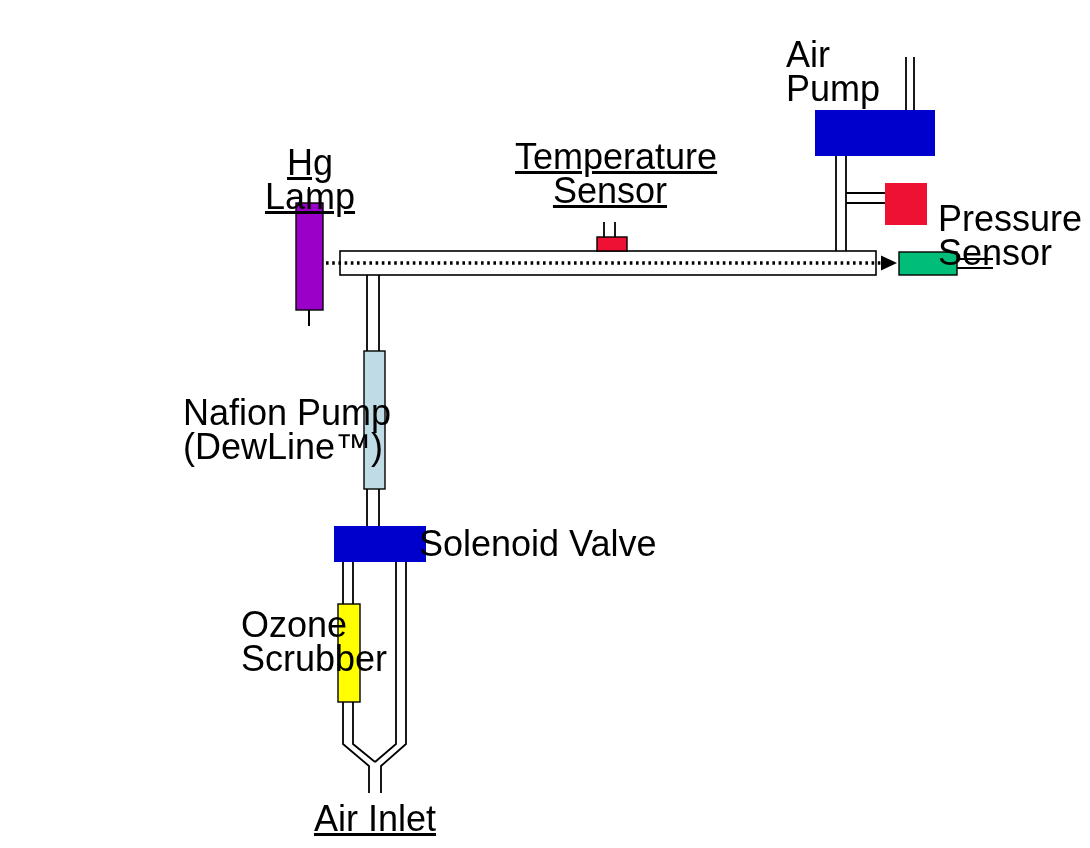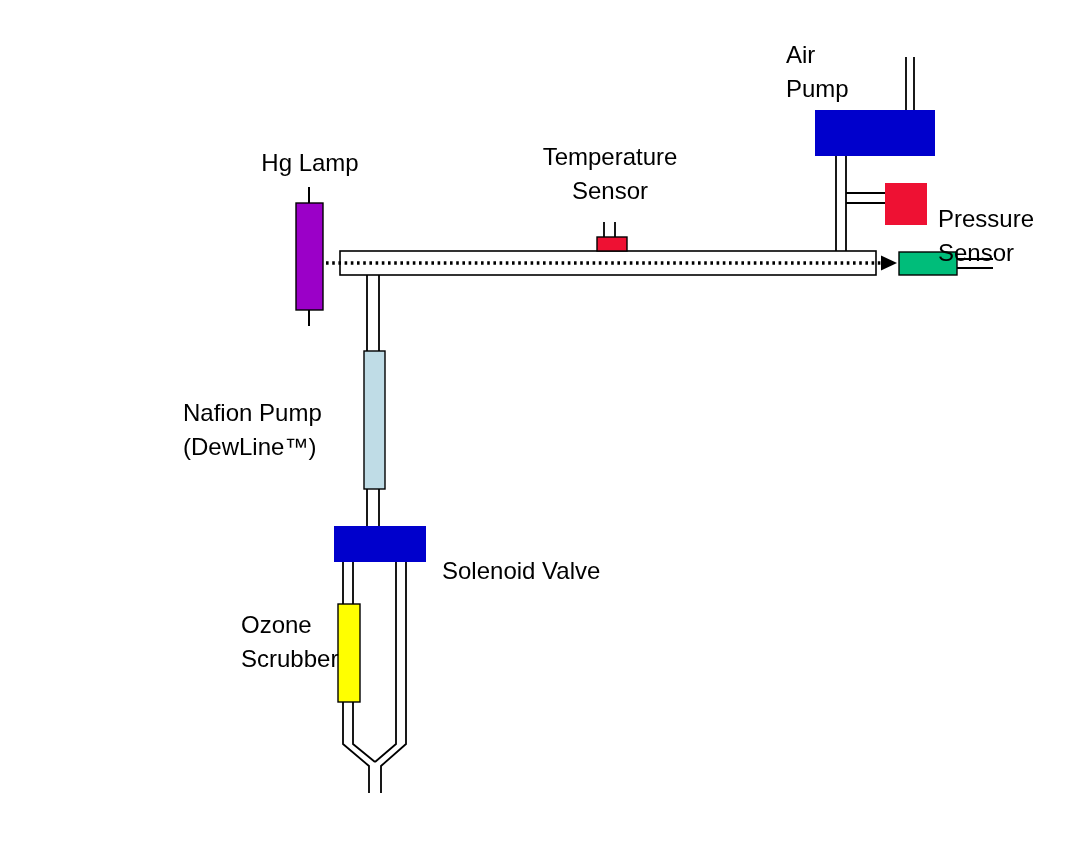--- a/index.html
+++ b/index.html
@@ -15,27 +15,27 @@
     overflow: hidden;
     font-family: "Liberation Sans", sans-serif;
   }
   .canvas svg {
     position: absolute;
     left: 0;
     top: 0;
   }
   .label {
     position: absolute;
-    font-size: 24px;
+    font-size: 36px;
     line-height: 34px;
     color: #000000;
     white-space: pre-line;
     pointer-events: none;
   }
-  .label.center { text-align: center; }
+  .label.center { text-align: center; text-decoration: underline; }
 </style>
 </head>
 <body>
 
 <div class="canvas">
 
   <svg width="1090" height="848" viewBox="0 0 1090 848">
 
     <g stroke="#000" stroke-width="1.8" fill="none">
       <line x1="906" y1="57" x2="906" y2="110"></line>
@@ -115,19 +115,20 @@
 Pump</div>
 
   <div class="label" style="left:938px; top:170px;margin-top:32px;">Pressure
 Sensor</div>
 
 
 
   <div class="label" style="left:183px; top:396px;">Nafion Pump
 (DewLine™)</div>
 
-  <div class="label" style="left:442px; top:527px;margin-top:27px;">Solenoid Valve</div>
+  <div class="label" style="left:419px; top:527px;">Solenoid Valve</div>
 
   <div class="label" style="left:193px; top:608px;margin-left:48px;">Ozone
 Scrubber</div>
 
+  <div class="label center" style="left:300px; top:802px; width:150px;">Air Inlet</div>
 
 </div>
 
 </body></html>

